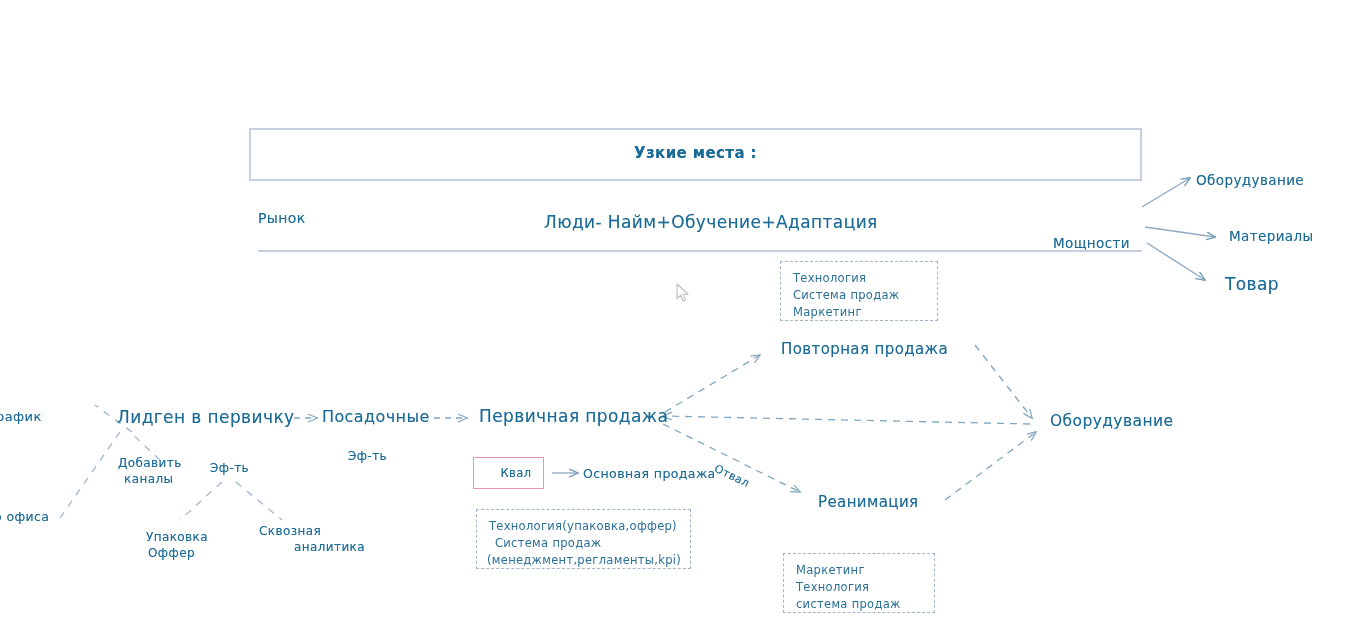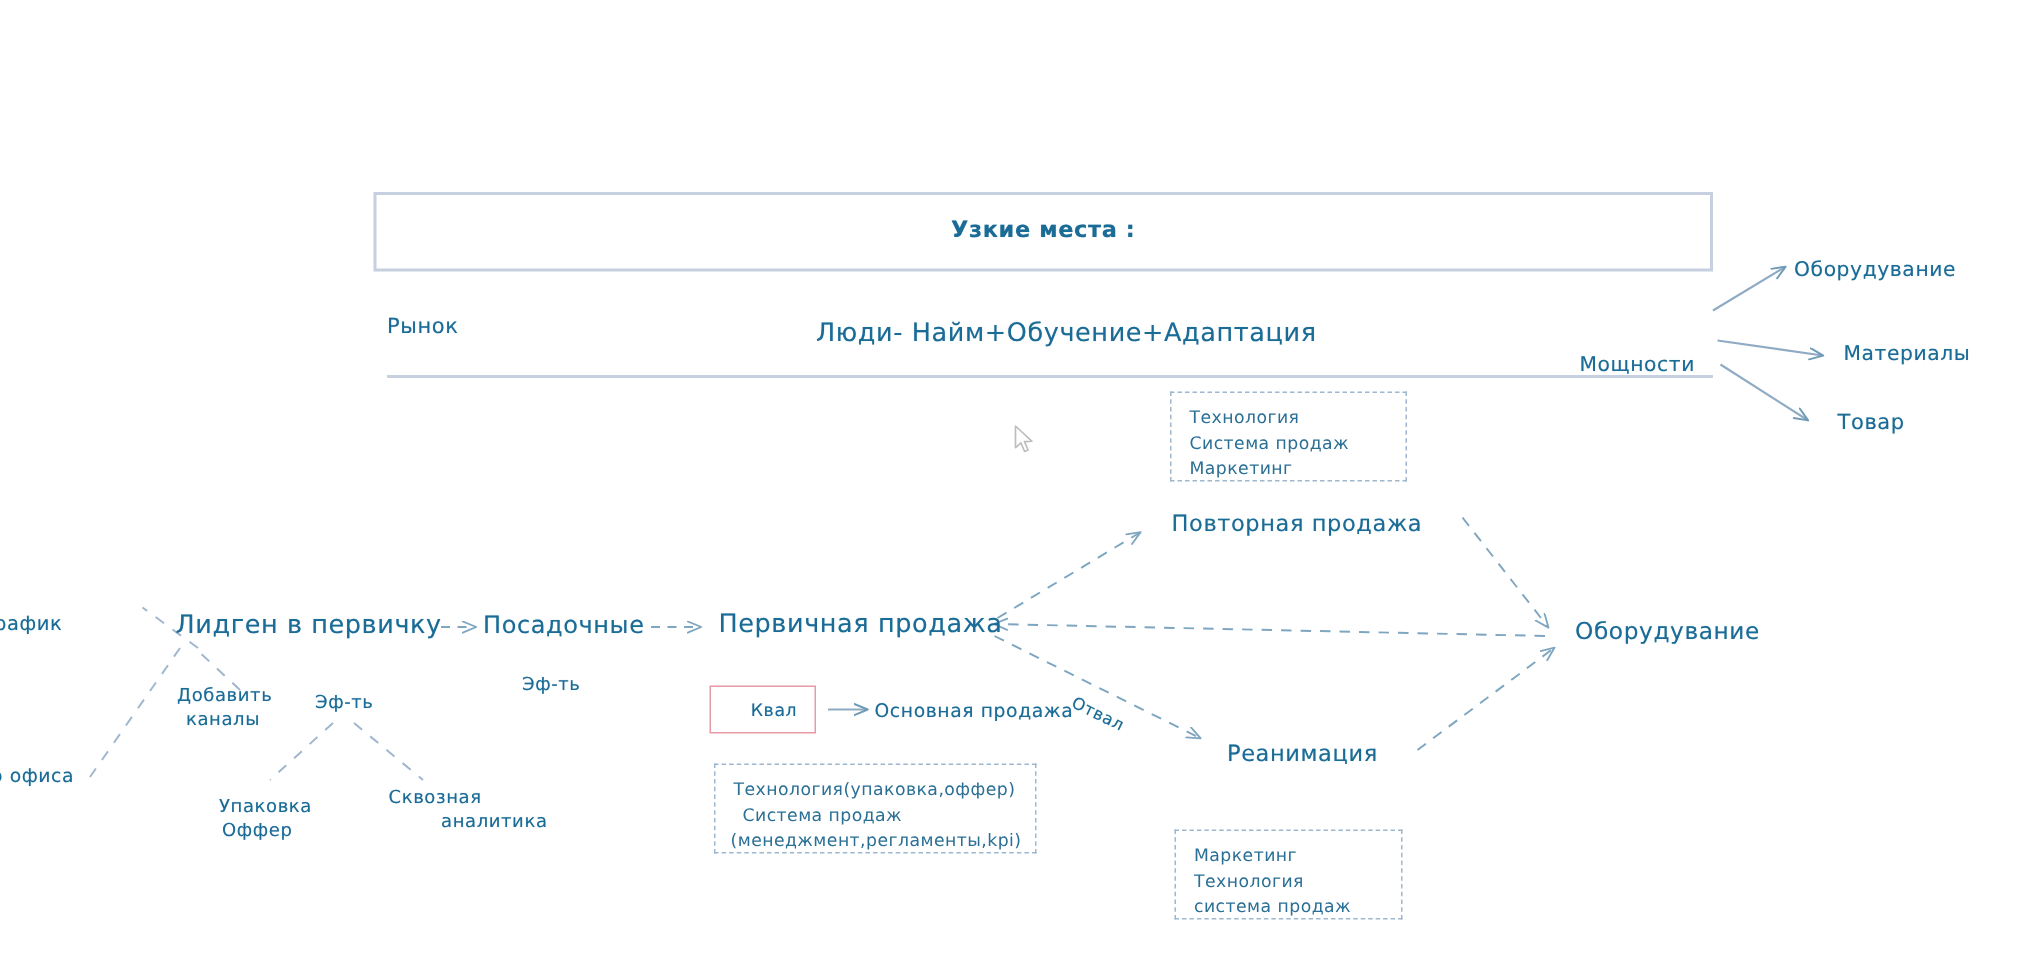--- a/index.html
+++ b/index.html
@@ -173,21 +173,21 @@
 <div class="ink" style="left:258px; top:210px; font-size:14px;">Рынок</div>
 
 <div class="ink" style="left:544px; top:212px; font-size:17px;">Люди-  Найм+Обучение+Адаптация</div>
 
 <div class="ink" style="left:1053px; top:203px; font-size:13.5px;margin-top:32px;">Мощности</div>
 
 <div id="divider"></div>
 
 <div class="ink" style="left:1196px; top:172px; font-size:13.5px;">Оборудувание</div>
 <div class="ink" style="left:1229px; top:228px; font-size:13.5px;">Материалы</div>
-<div class="ink" style="left:1225px; top:274px; font-size:14px;">Товар</div>
+<div class="ink" style="left:1225px; top:274px; font-size:17px;">Товар</div>
 
 <div class="note-box" style="left:780px; top:261px; width:158px; height:60px;">
   <div class="line">Технология</div>
   <div class="line">Система продаж</div>
   <div class="line">Маркетинг</div>
 </div>
 
 <div class="ink" style="left:-4px; top:409px; font-size:13px;">рафик</div>
 
 <div class="ink" style="left:-6px; top:509px; font-size:12.5px;">о офиса</div>

